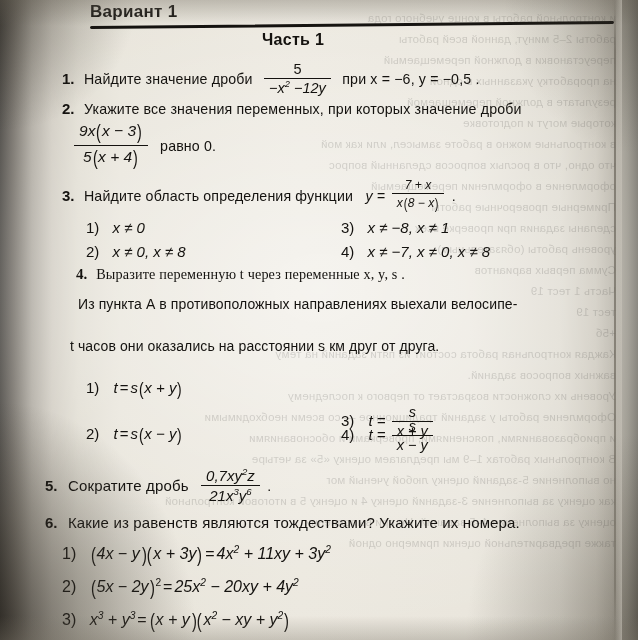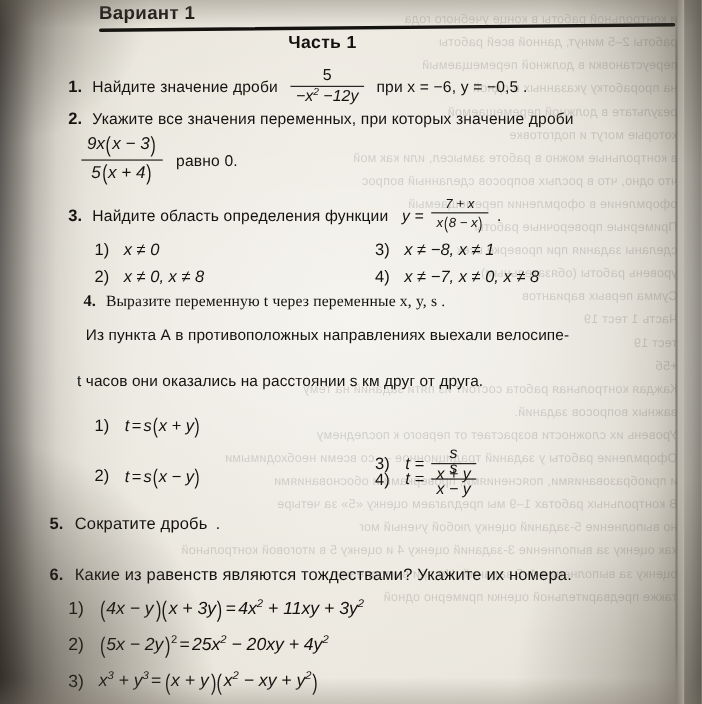--- a/index.html
+++ b/index.html
@@ -180,20 +180,24 @@
       <span class="it" style="margin-left:10px;">t =</span>
       <span class="frac it" style="font-size:14.5px;margin-left:2px;">
         <span class="num">s</span>
         <span class="den">x − y</span>
       </span>
     </div>
 
     <div class="ink" style="left:45px;top:468px;">
       <span class="qnum">5.</span>
       <span class="qtext" style="margin-left:6px;font-size:15px;">Сократите дробь</span>
+      <span class="frac" style="font-size:15px;margin-left:8px;">
+        <span class="num it">0,7<i>xy</i><sup>2</sup><i>z</i></span>
+        <span class="den it">21<i>x</i><sup>3</sup><i>y</i><sup>6</sup></span>
+      </span>
       <span class="qtext" style="margin-left:3px;">.</span>
     </div>
 
     <div class="ink" style="left:45px;top:514px;">
       <span class="qnum">6.</span>
       <span class="qtext" style="margin-left:6px;font-size:15px;">Какие из равенств являются тождествами? Укажите их номера.</span>
     </div>
 
     <div class="ink opt" style="left:62px;top:543px;font-size:16px;">
       <span>1)</span>

